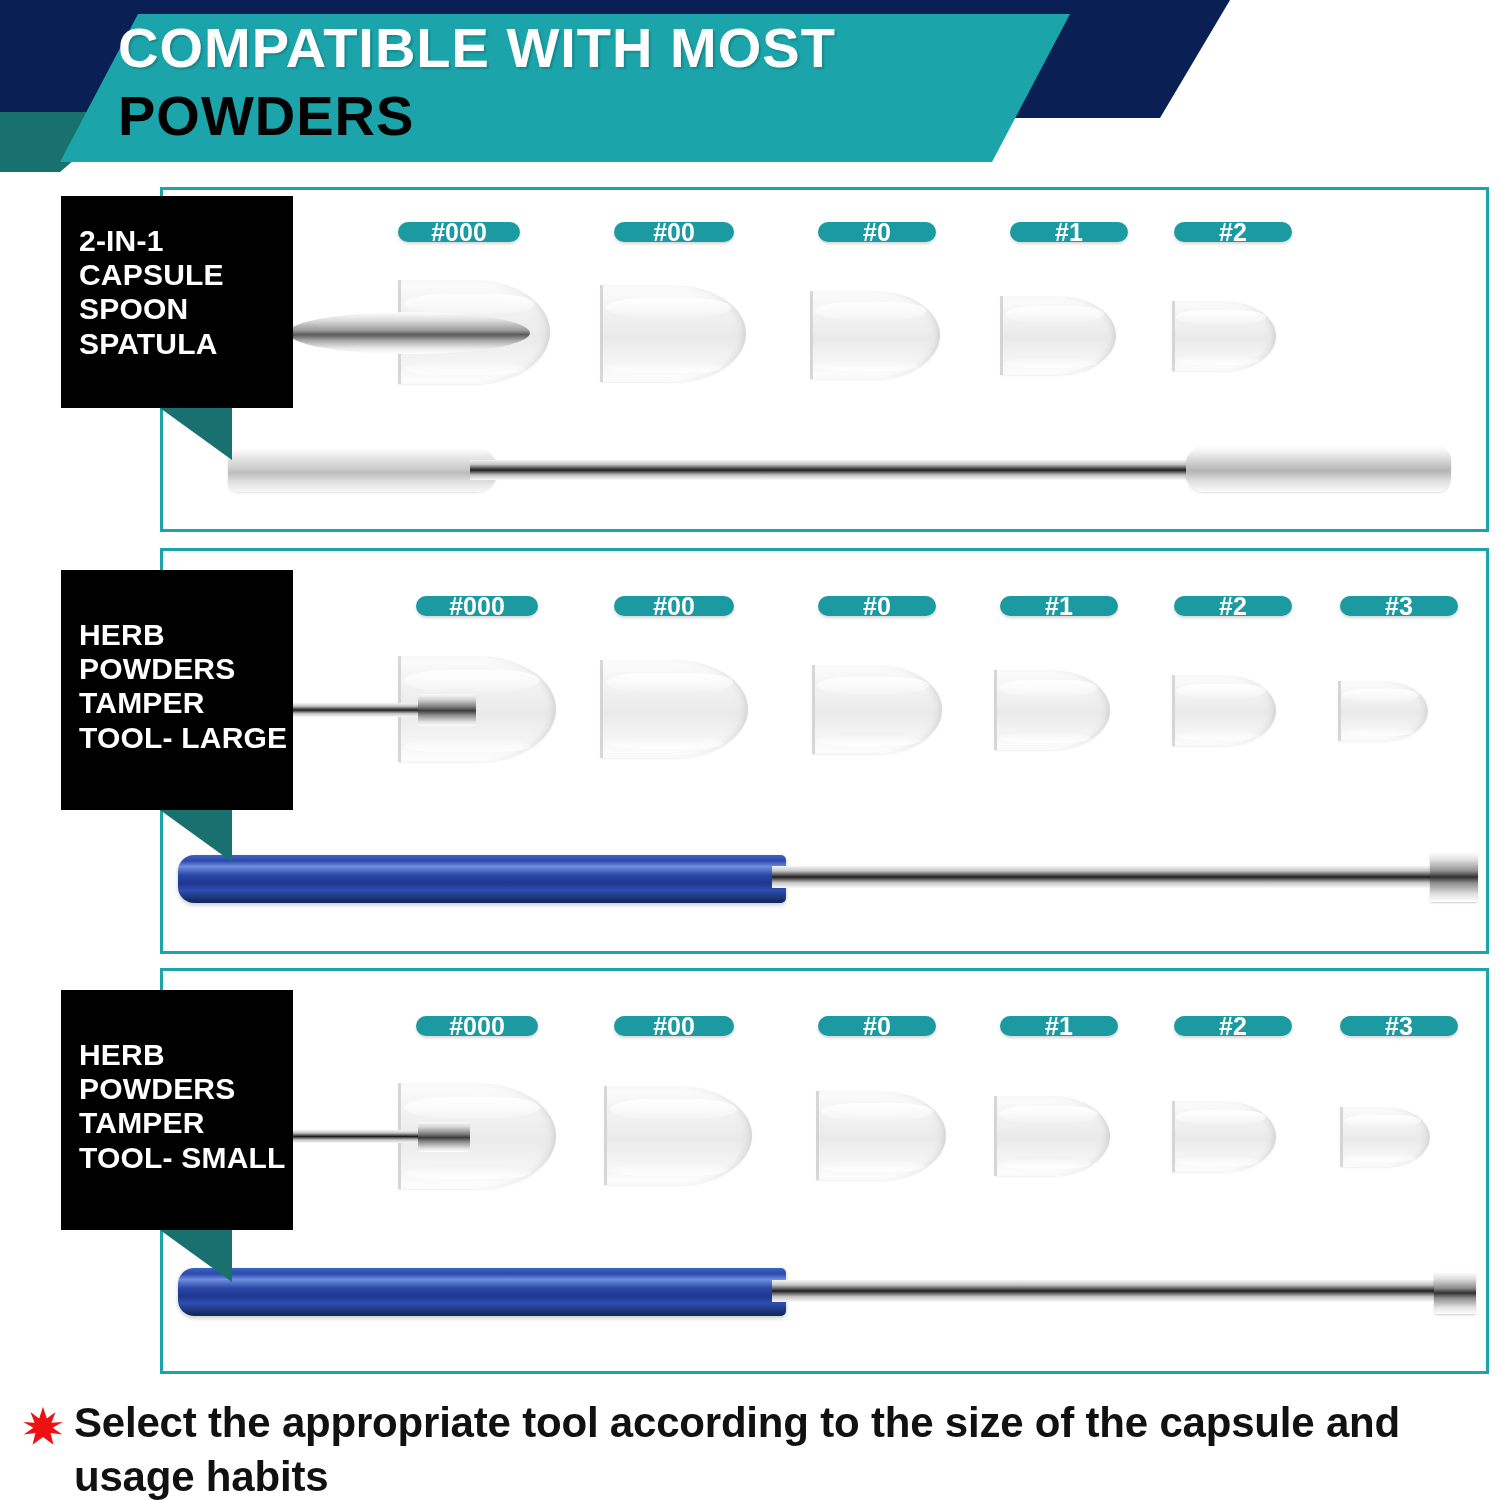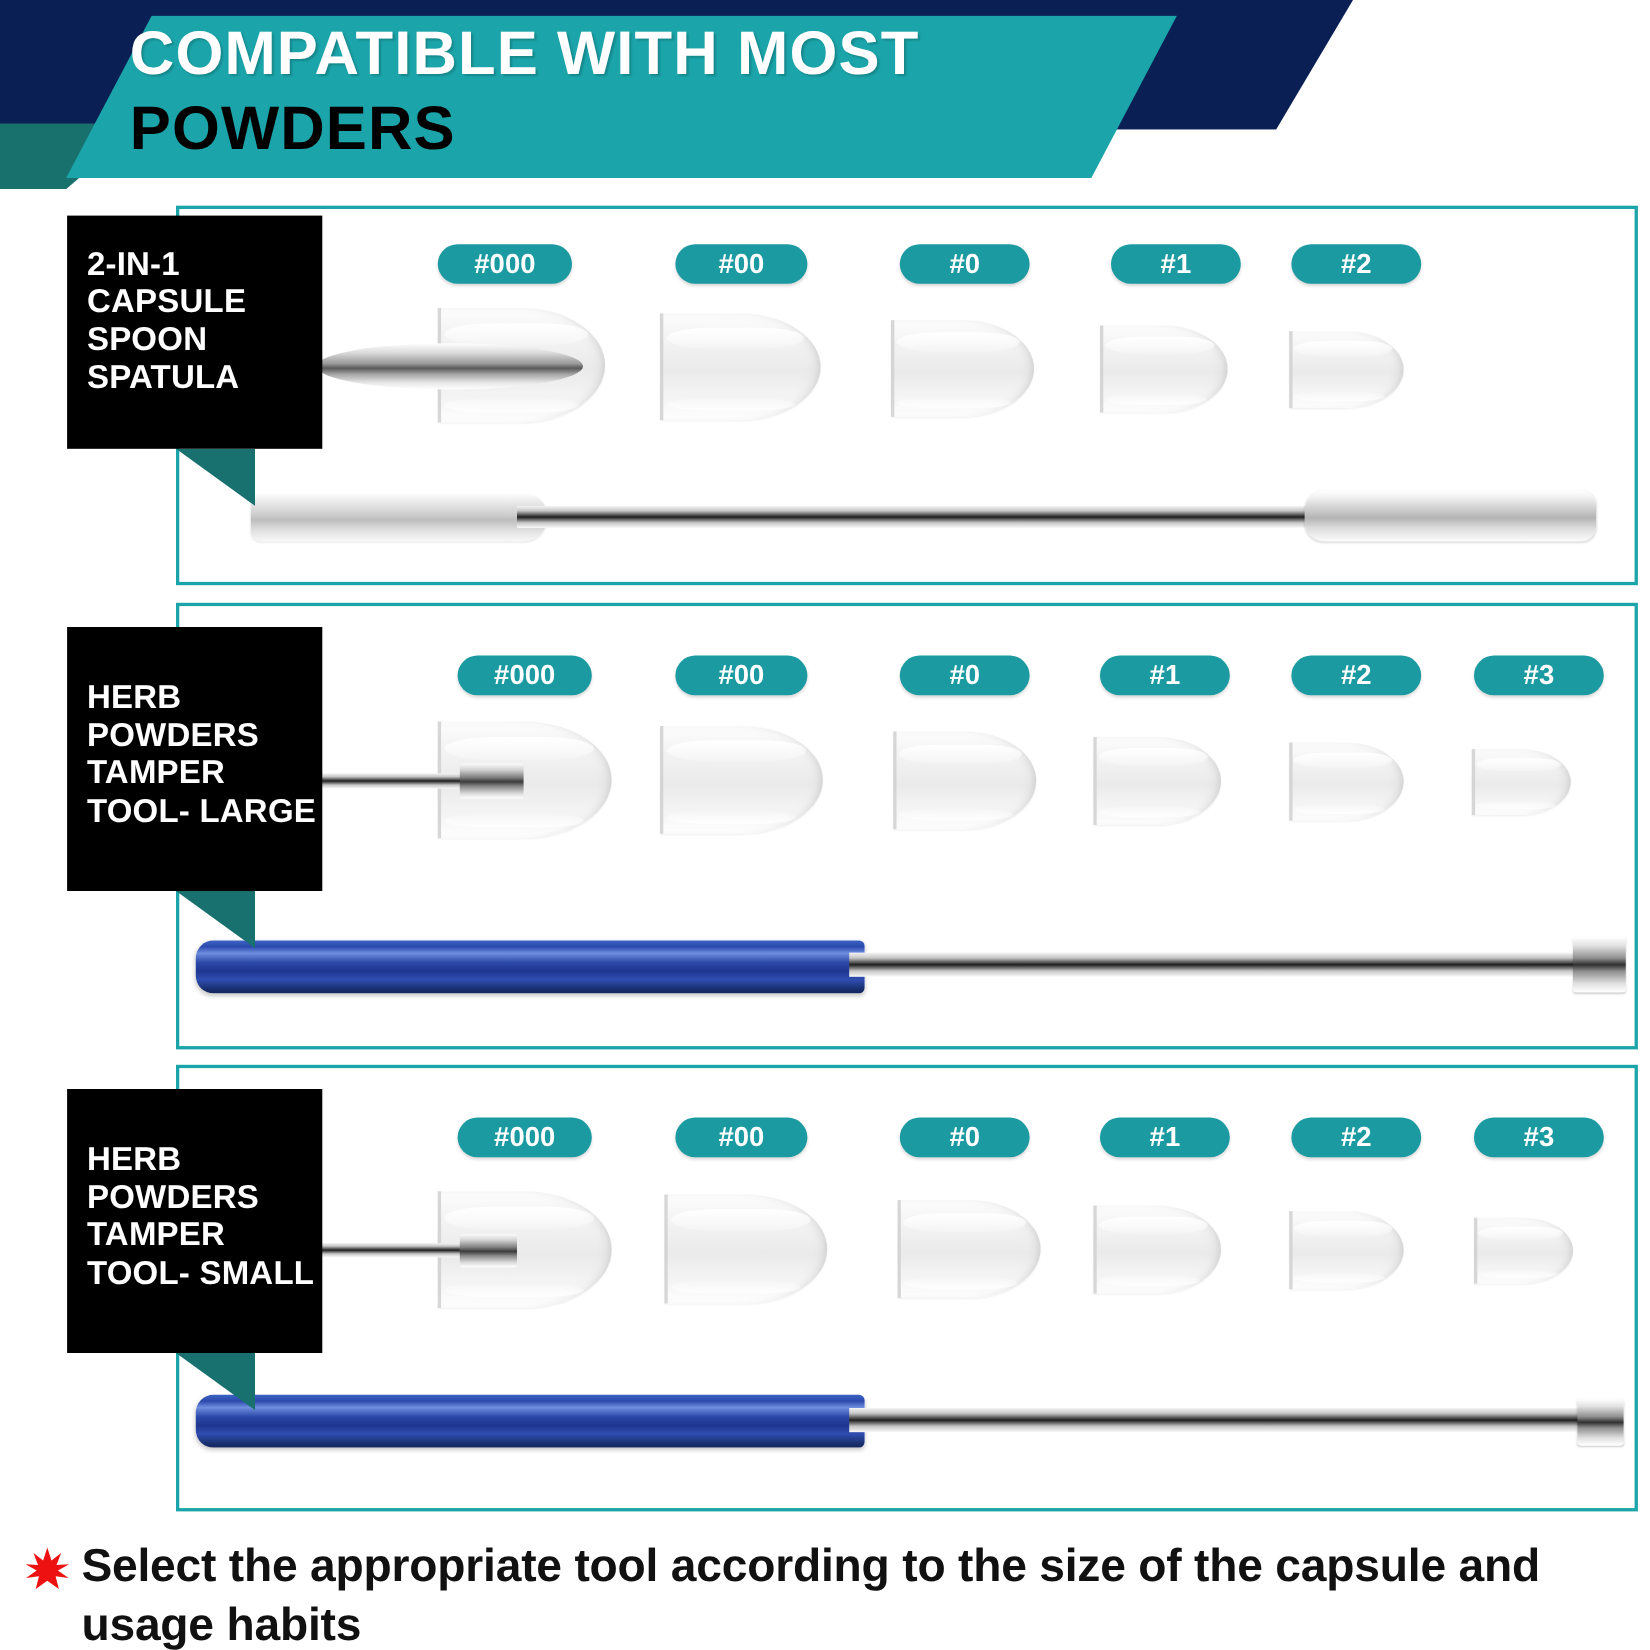--- a/index.html
+++ b/index.html
@@ -73,21 +73,21 @@
   #label-1{top:570px;width:232px;height:240px;}
   #label-1 .lbl-text{top:48px;font-size:30px;}
   #tail-1{top:810px;}
 
   #label-2{top:990px;width:232px;height:240px;}
   #label-2 .lbl-text{top:48px;font-size:30px;}
   #tail-2{top:1230px;}
 
   
   .pill{
-    position:absolute;height:36px;
+    position:absolute;height:20px;
     background:#1b9ba1;border-radius:18px;
     color:#ffffff;font-size:25px;font-weight:bold;
     display:flex;align-items:center;justify-content:center;
     box-shadow:0 2px 3px rgba(0,0,0,0.16);
     z-index:4;
   }
 
   
   .capsule{
     position:absolute;z-index:2;

